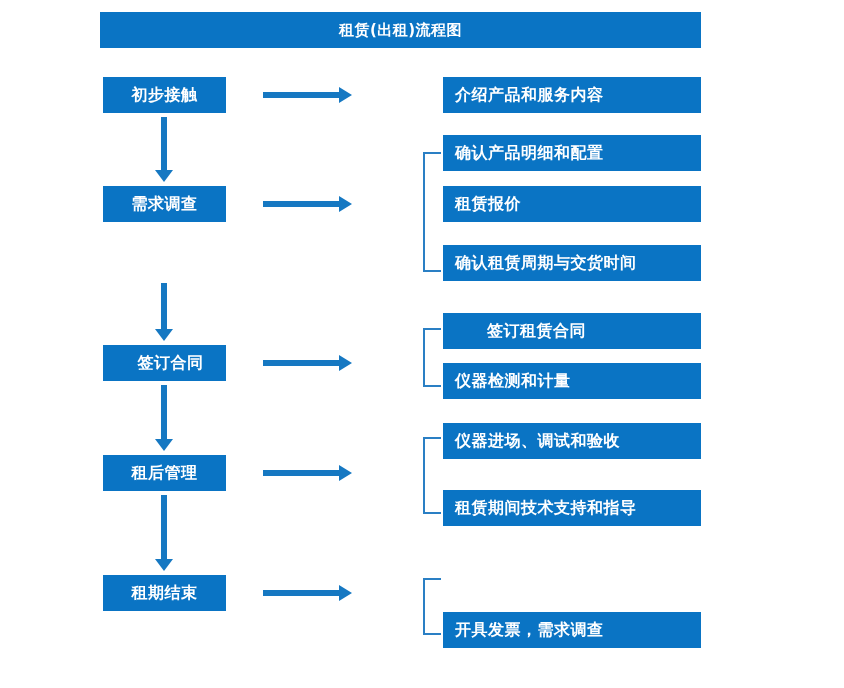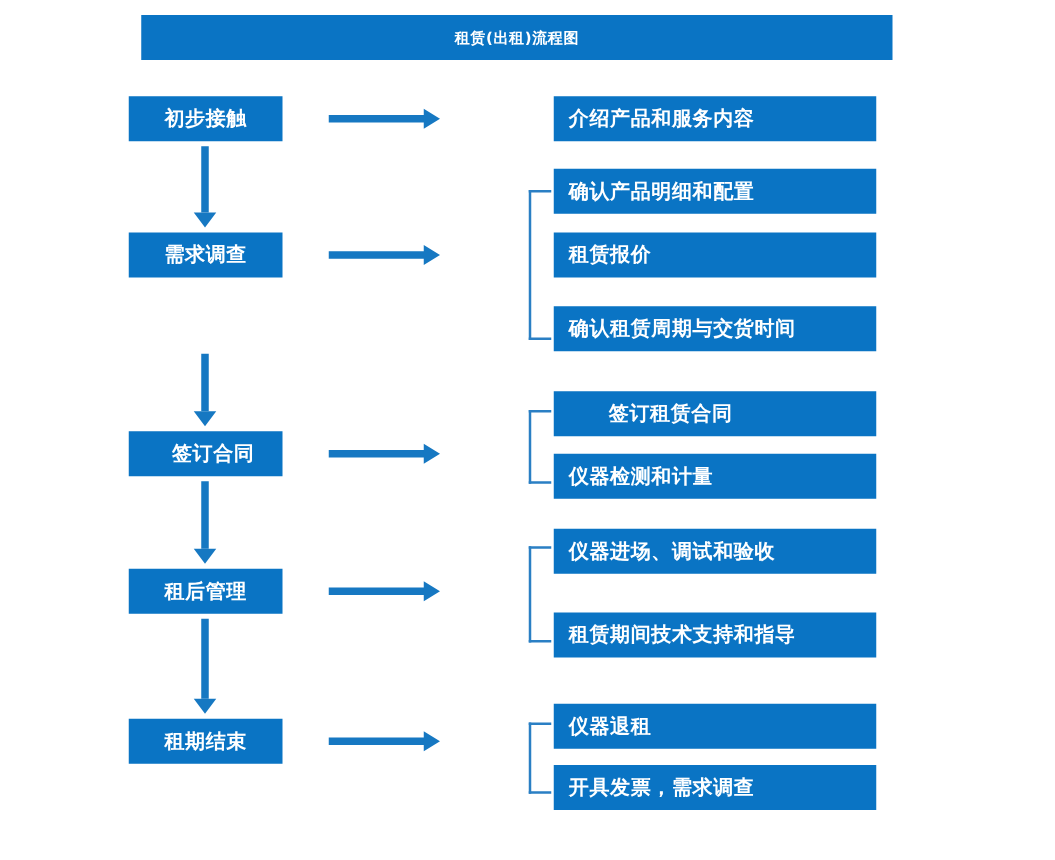--- a/index.html
+++ b/index.html
@@ -35,26 +35,25 @@
   }
   .title-bar {
     position: absolute;
     left: 100px;
     top: 12px;
     width: 601px;
     height: 36px;
     background: #0a74c4;
     color: #ffffff;
     font-weight: bold;
-    font-size: 12px;
+    font-size: 15px;
     display: flex;
     align-items: center;
     justify-content: center;
     letter-spacing: 0.5px;
-    margin-left: 13px;
   }
   .stage-box {
     left: 103px;
     width: 123px;
     height: 36px;
     justify-content: center;
   }
   .detail-box {
     left: 443px;
     width: 258px;
@@ -171,16 +170,15 @@
   <div class="bracket" style="top:578px; height:57px;"></div>
 
   <div class="box detail-box" style="top:77px;">介绍产品和服务内容</div>
   <div class="box detail-box" style="top:135px;">确认产品明细和配置</div>
   <div class="box detail-box" style="top:186px;text-align:right;">租赁报价</div>
   <div class="box detail-box" style="top:245px;">确认租赁周期与交货时间</div>
   <div class="box detail-box" style="top:313px;padding-left:44px;">签订租赁合同</div>
   <div class="box detail-box" style="top:363px;">仪器检测和计量</div>
   <div class="box detail-box" style="top:423px;">仪器进场、调试和验收</div>
   <div class="box detail-box" style="top:490px;">租赁期间技术支持和指导</div>
-  <div class="box detail-box" style="top:563px;">仪器退租</div>
   <div class="box detail-box" style="top:612px;">开具发票，需求调查</div>
 
 </div>
 
 </body></html>

